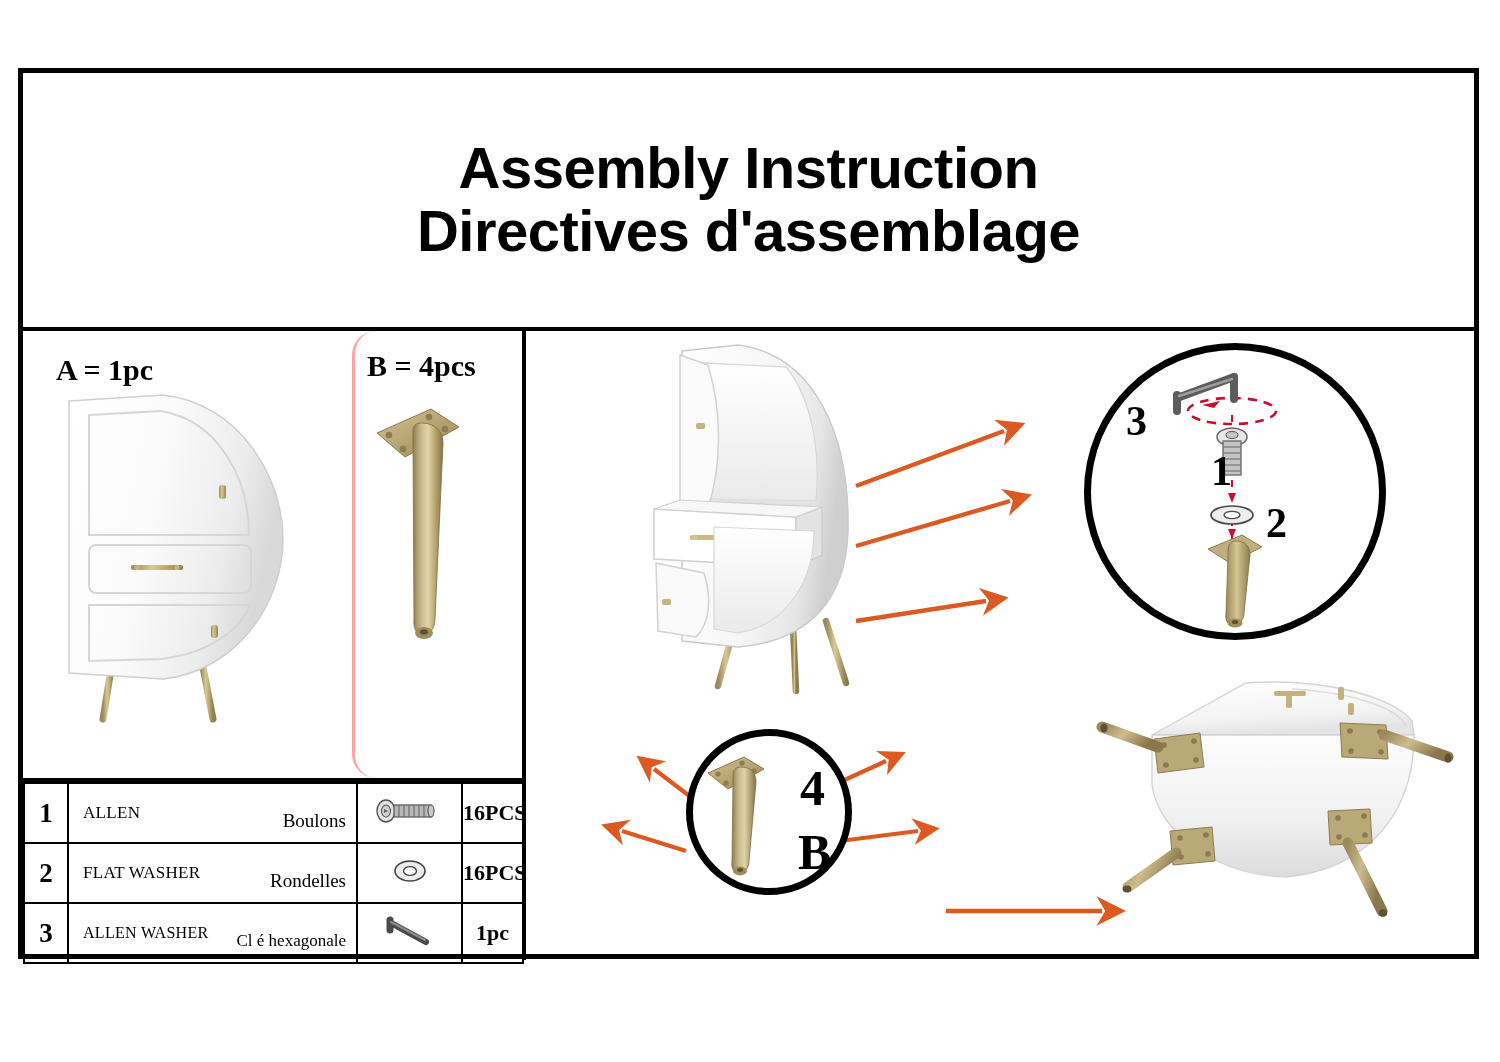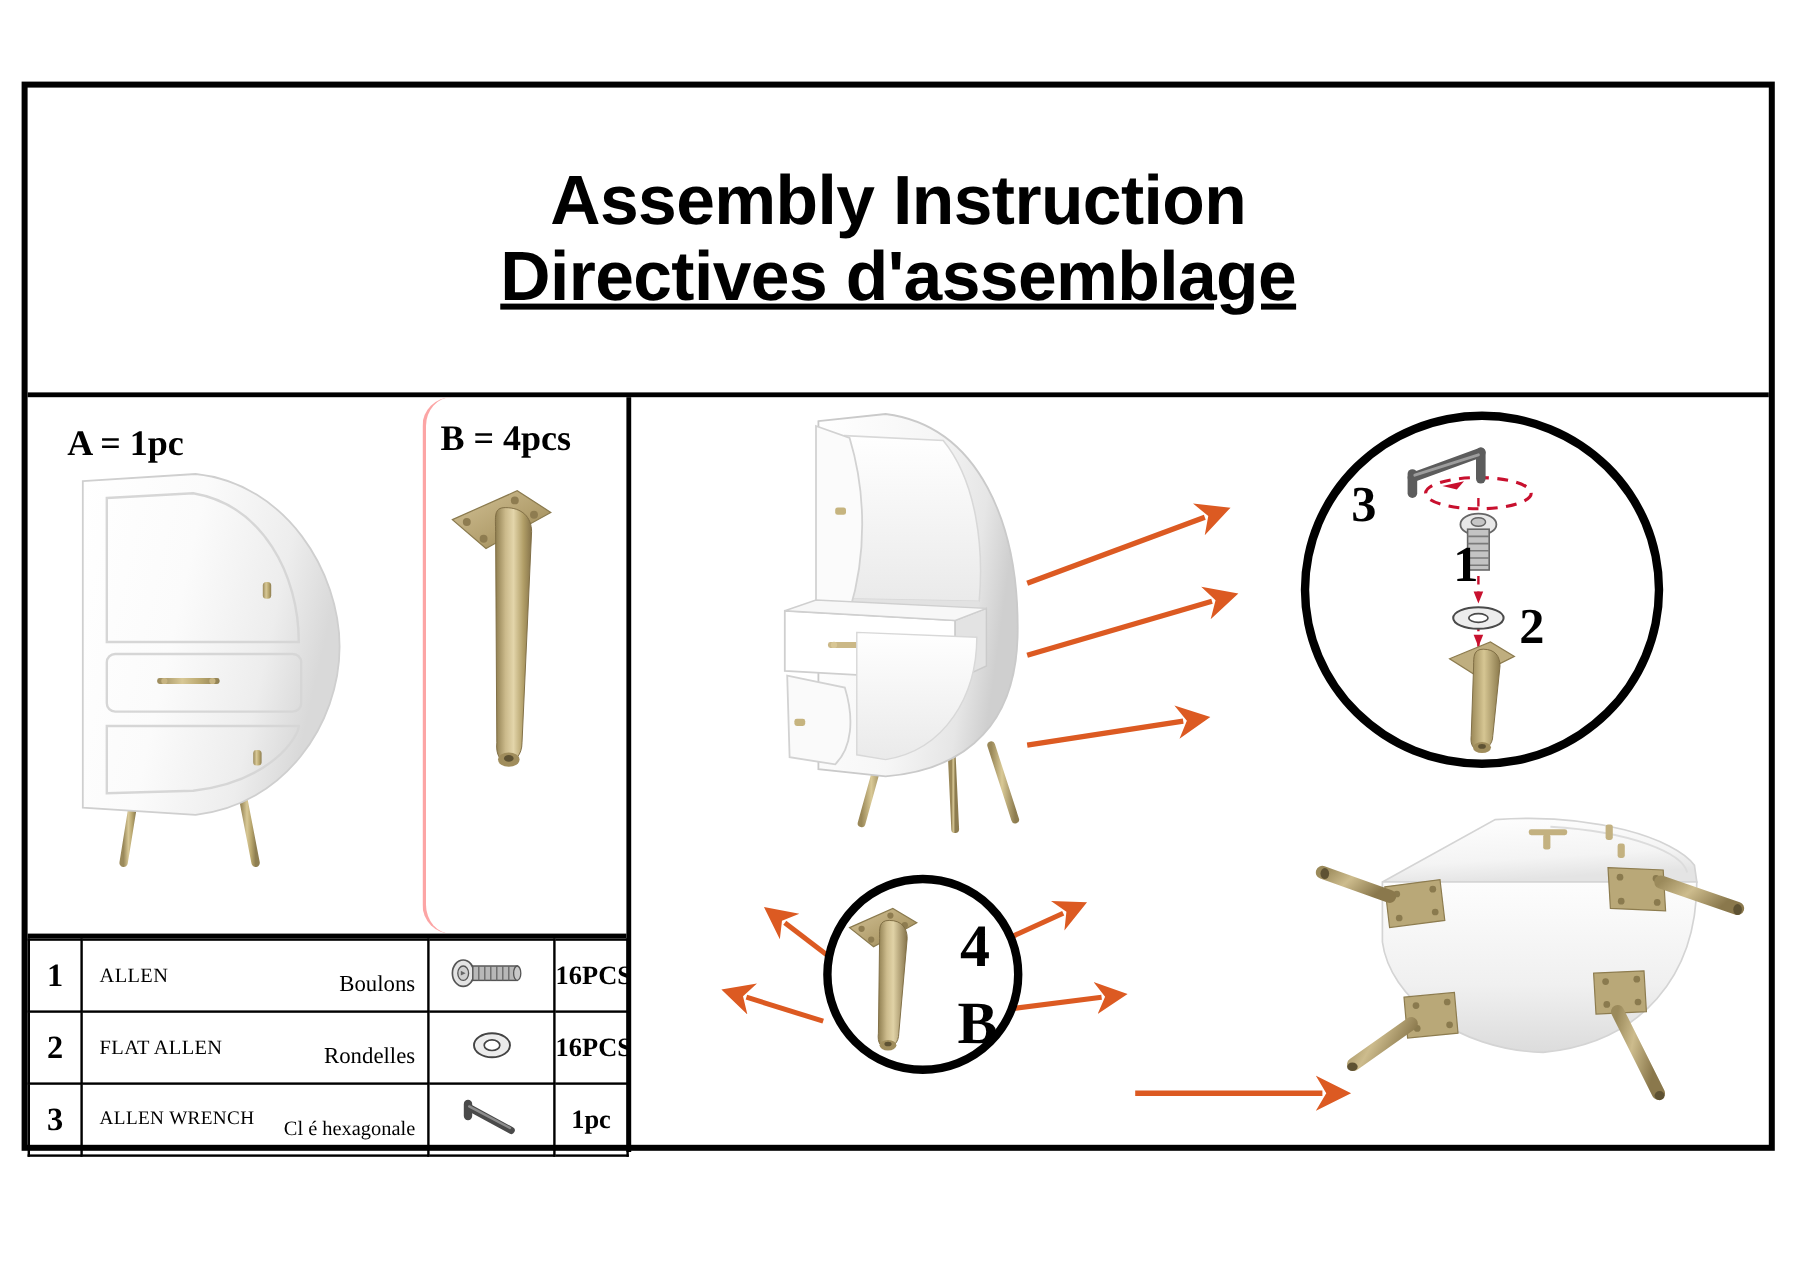--- a/index.html
+++ b/index.html
@@ -38,21 +38,21 @@
   .title-line {
     font-family: "Liberation Sans", sans-serif;
     font-weight: bold;
     font-size: 58px;
     letter-spacing: -0.5px;
     color: #000;
     line-height: 1.08;
     text-align: center;
     white-space: nowrap;
   }
-  .title-line.l2 { font-size: 58px; text-decoration: underline; }
+  .title-line.l2 { font-size: 58px; }
 
   
   .left-panel {
     position: absolute;
     left: 0; top: 258px;
     width: 503px; height: 629px;
   }
   .left-panel::after {
     content: ""; position: absolute;
     right: 0; top: 0; bottom: 0; width: 4px; background: #000;
@@ -263,37 +263,37 @@
                 </g>
                 <ellipse cx="60" cy="13" rx="3" ry="6" fill="#c9c9c9" stroke="#555" stroke-width="1.1"></ellipse>
               </svg>
             </td>
             <td class="c-qty">16PCS</td>
           </tr>
           <tr class="row2">
             <td class="c-num">2</td>
             <td class="c-name">
               <div class="name-wrap">
-                <span class="name-en">FLAT ALLEN</span>
+                <span class="name-en">FLAT WASHER</span>
                 <span class="name-fr">Rondelles</span>
               </div>
             </td>
             <td class="c-icon">
               <svg width="40" height="28" viewBox="0 0 40 28">
                 <ellipse cx="20" cy="14" rx="15" ry="10" fill="#ececec" stroke="#444" stroke-width="1.6"></ellipse>
                 <ellipse cx="20" cy="14" rx="6.5" ry="4.4" fill="#ffffff" stroke="#444" stroke-width="1.4"></ellipse>
               </svg>
             </td>
             <td class="c-qty">16PCS</td>
           </tr>
           <tr class="row3">
             <td class="c-num">3</td>
             <td class="c-name">
               <div class="name-wrap">
-                <span class="name-en">ALLEN WRENCH</span>
+                <span class="name-en">ALLEN WASHER</span>
                 <span class="name-fr">Cl é  hexagonale</span>
               </div>
             </td>
             <td class="c-icon">
               <svg width="56" height="34" viewBox="0 0 56 34">
                 <path d="M8,6 L8,16" stroke="#4a4a4a" stroke-width="7" stroke-linecap="round"></path>
                 <path d="M9,9 L44,28" stroke="#4a4a4a" stroke-width="6" stroke-linecap="round"></path>
                 <path d="M9,8 L43,26" stroke="#8d8d8d" stroke-width="2" stroke-linecap="round"></path>
               </svg>
             </td>

